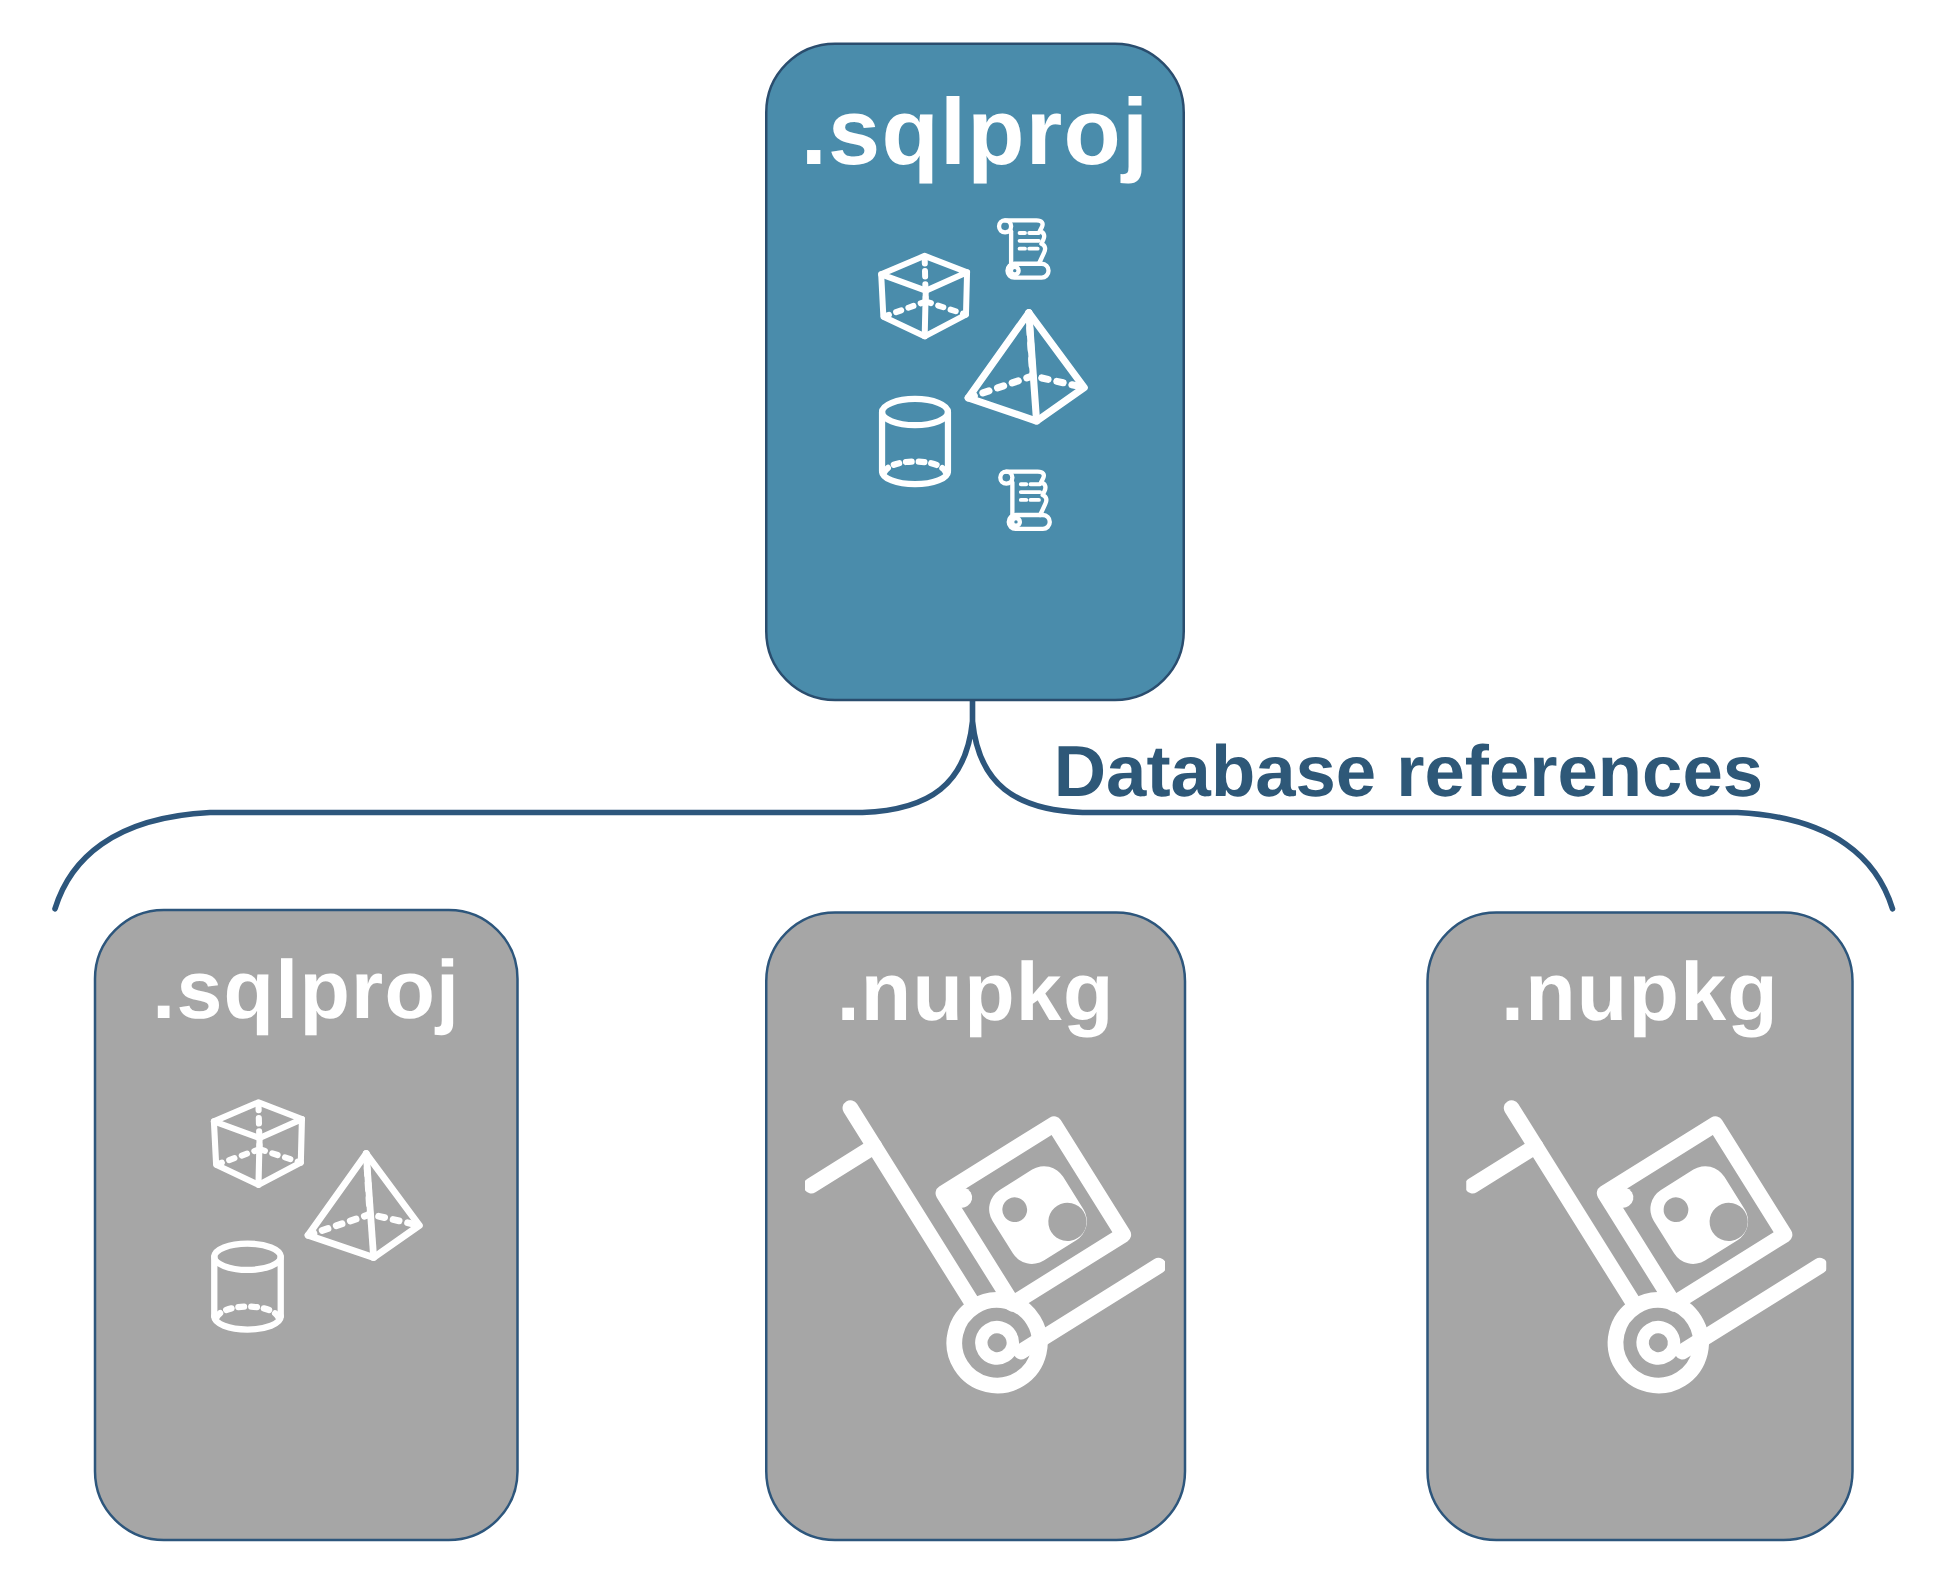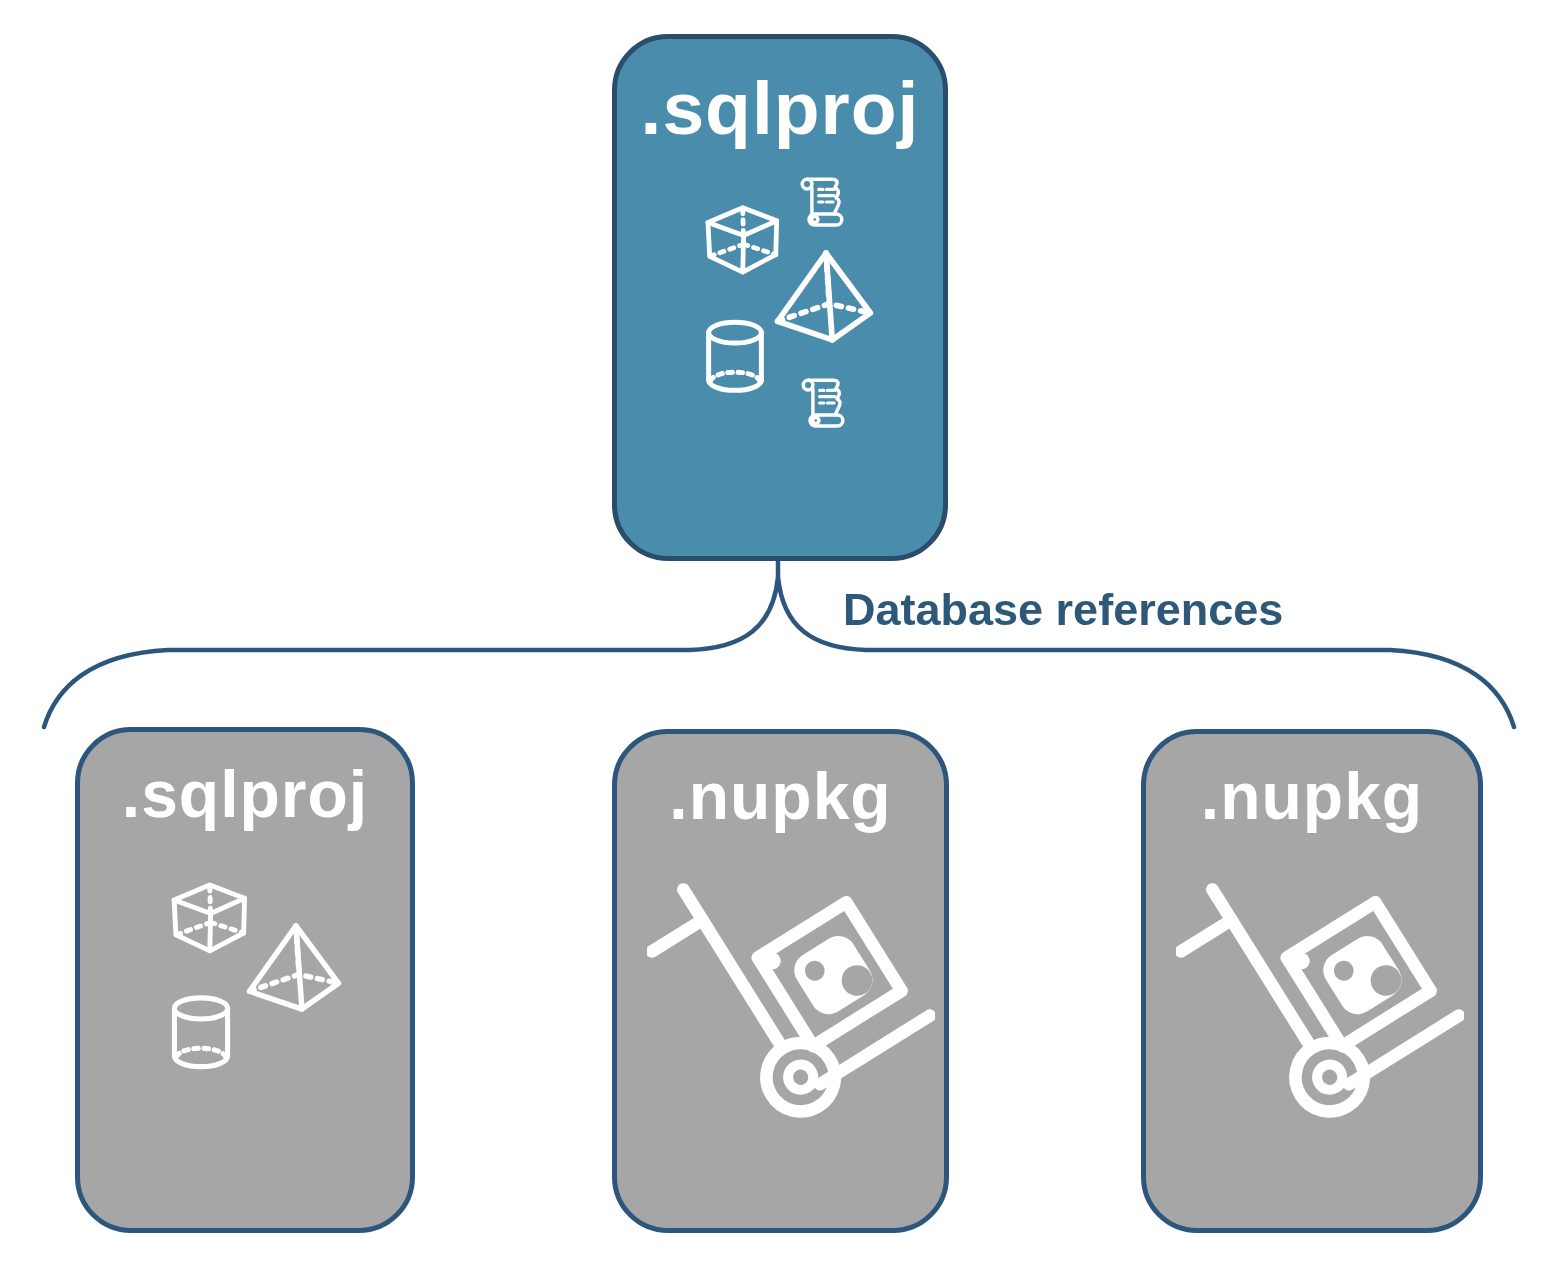--- a/index.html
+++ b/index.html
@@ -1,20 +1,20 @@
 <!DOCTYPE html>
 <html><head>
 <meta charset="utf-8">
 <style>
   html,body { margin:0; padding:0; background:#ffffff; }
   .canvas {
     position:relative; width:1566px; height:1274px; background:#ffffff;
     font-family:"Liberation Sans", sans-serif; overflow:hidden;
   }
-  .box { position:absolute; border-radius:56px; border:5px solid #4c1d95; box-sizing:border-box; }
+  .box { position:absolute; border-radius:56px; border:2px solid #4c1d95; box-sizing:border-box; }
   .box.root  { background:#4a8cab; border-color:#2a4d6e; left:612px; top:34px;  width:336px; height:527px; }
   .box.child { background:#a6a6a6; border-color:#2d567c; }
   .box.c1 { left:75px;   top:727px; width:340px; height:506px; }
   .box.c2 { left:612px;  top:729px; width:337px; height:504px; }
   .box.c3 { left:1141px; top:729px; width:342px; height:504px; }
   .box-title { color:#ffffff; font-weight:bold; text-align:center; letter-spacing:1px; }
   .root  .box-title { font-size:75px; margin-top:26px; }
   .child .box-title { font-size:66px; margin-top:24px; }
   .ic { position:absolute; color:#ffffff; overflow:visible; }
   
@@ -24,21 +24,21 @@
   .root .i-cylinder  { left:85px;  top:280px; width:66px;  height:80px; }
   .root .i-scroll2   { left:179px; top:333px; width:56px;  height:58px; }
   
   .c1 .i-cube     { left:85px;  top:144px; width:86px;  height:82px; }
   .c1 .i-pyramid  { left:162px; top:188px; width:104px; height:94px; }
   .c1 .i-cylinder { left:88px;  top:262px; width:66px;  height:82px; }
   
   .i-dolly { left:30px; top:104px; width:288px; height:288px; }
   .connector-svg { position:absolute; left:0; top:0; width:1566px; height:1274px; pointer-events:none; }
   .connector-label {
-    position:absolute; left:843px; top:584px; font-size:45px; font-weight:bold;
+    position:absolute; left:843px; top:584px; font-size:58px; font-weight:bold;
     color:#2e5878; white-space:nowrap;
   }
   .defs { position:absolute; width:0; height:0; overflow:hidden; }
 </style>
 </head>
 <body>
 
 <svg class="defs" aria-hidden="true">
   <defs>
     <symbol id="icon-cube" viewBox="0 0 96 92">

